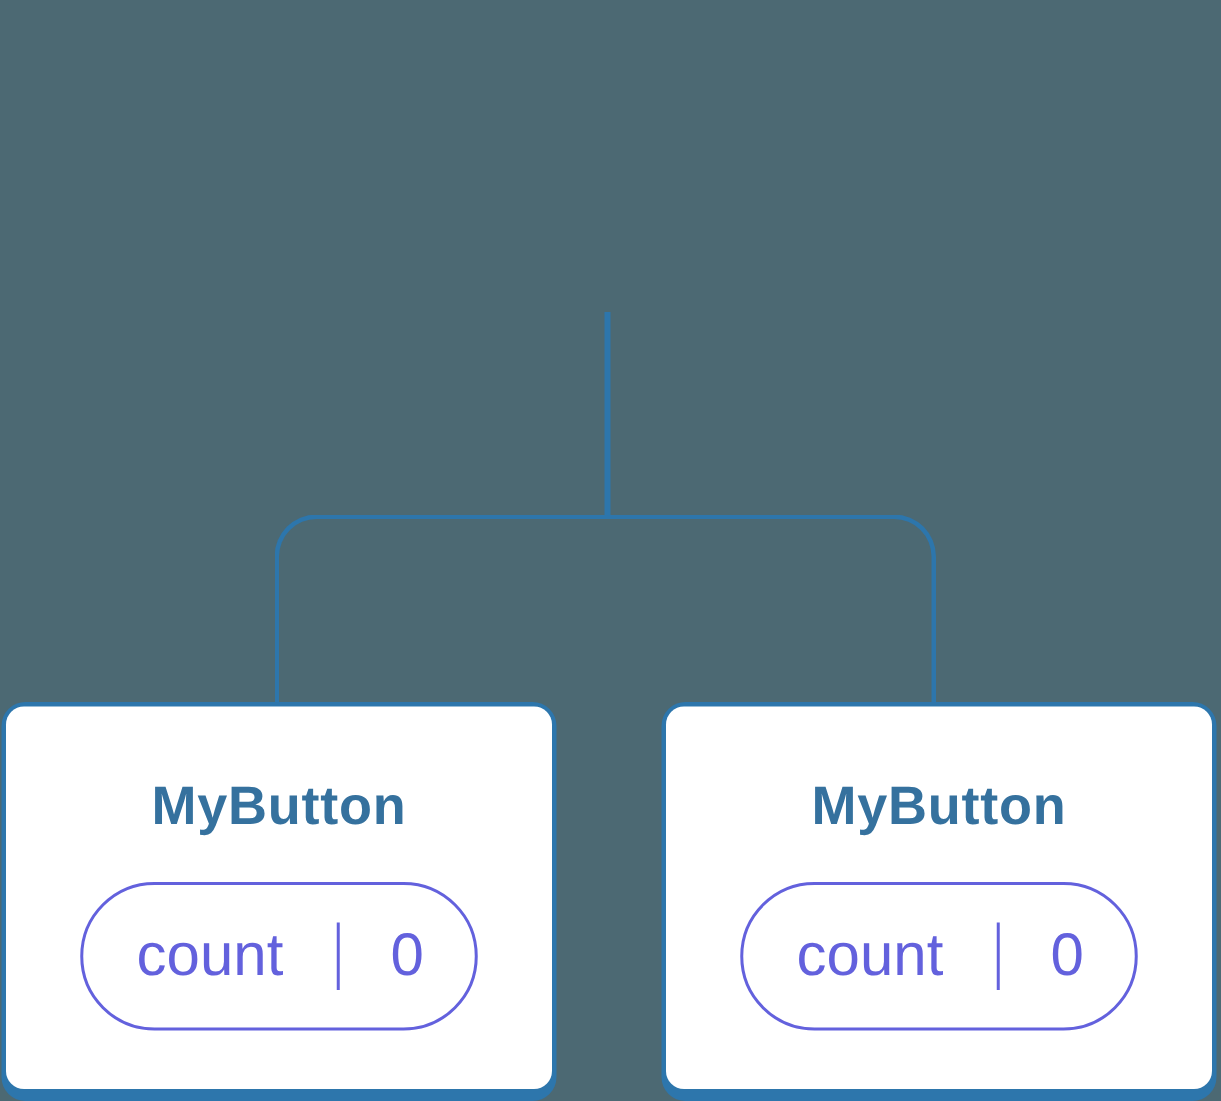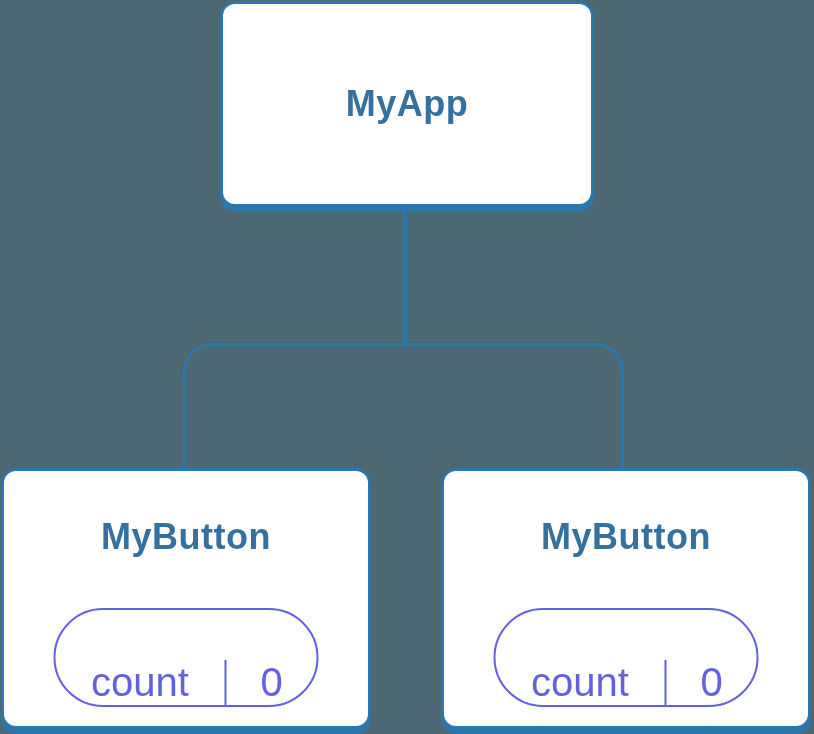--- a/index.html
+++ b/index.html
@@ -68,23 +68,22 @@
     top:44px;left:0;right:0;
   }
   .pill{
     position:absolute;
     top:117px;left:50%;
     transform:translateX(-50%);
     width:265px;height:99px;
     border:2.5px solid var(--purple);
     border-radius:60px;
     display:flex;
-    align-items:flex-end;
+    align-items:center;
     background:var(--card);
-    margin-top:20px;
   }
   .pill-cell{
     display:flex;
     align-items:center;
     justify-content:center;
     color:var(--purple);
     font-size:40px;
     font-weight:400;
   }
   .pill-label{
@@ -94,25 +93,20 @@
   .pill-value{flex:1;}
 </style>
 </head>
 <body>
 
 <div class="stage">
 
   <div class="edge edge-stem"></div>
   <div class="edge edge-bracket"></div>
 
-  <div class="node node-root">
-    <div class="node-inner">
-      <div class="node-title">MyApp</div>
-    </div>
-  </div>
 
   <div class="node child node-child-1">
     <div class="node-inner">
       <div class="node-title">MyButton</div>
       <div class="pill">
         <div class="pill-cell pill-label">count</div>
         <div class="pill-cell pill-value">0</div>
       </div>
     </div>
   </div>

